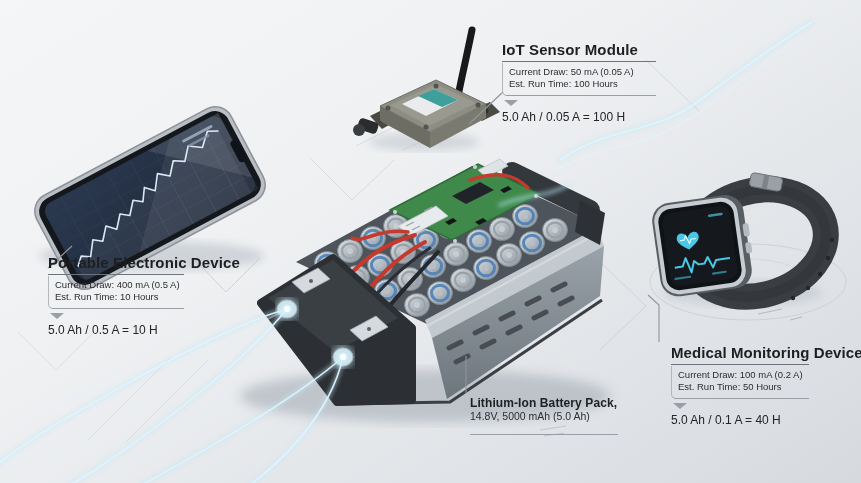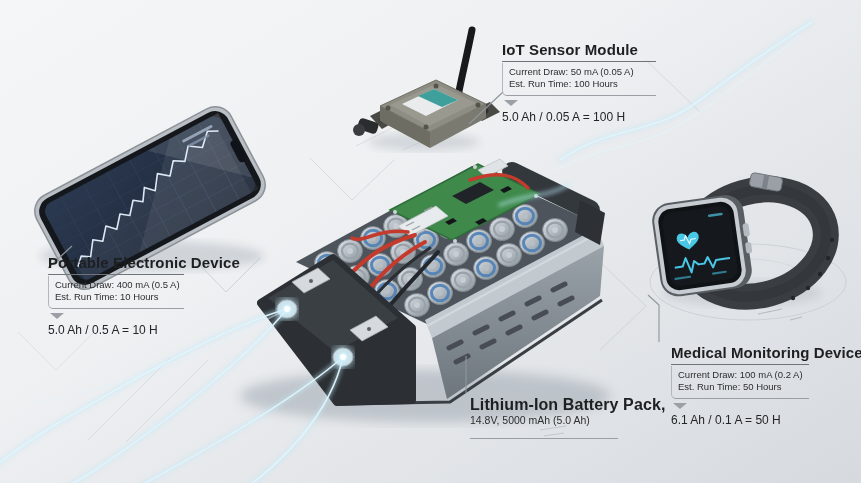--- a/index.html
+++ b/index.html
@@ -17,21 +17,21 @@
   .label-details{
     font-size:9.5px;line-height:1.3;white-space:nowrap;color:#2c2e30;
     padding:3px 0 4px 6px;border-left:1px solid #b2b7bc;border-bottom:1px solid #999fa5;
     border-bottom-left-radius:5px;
   }
   .label-arrow{
     width:0;height:0;border-left:7px solid transparent;border-right:7px solid transparent;
     border-top:6px solid #9aa0a6;margin:4px 0 4px 2px;
   }
   .label-formula{font-size:12px;white-space:nowrap;color:#232527;}
-  .battery-card .label-title{border-bottom:none;padding-bottom:0;font-size:16px;margin-bottom:0;}
+  .battery-card .label-title{border-bottom:none;padding-bottom:0;font-size:12px;margin-bottom:0;}
   .battery-sub{font-size:10.5px;color:#2c2e30;padding-bottom:12px;border-bottom:1px solid #999fa5;white-space:nowrap;}
 </style>
 </head>
 <body>
 
 <div class="scene">
 
   <svg class="art" width="861" height="483" viewBox="0 0 861 483">
     <defs>
       <linearGradient id="cellGrad" x1="0" y1="0" x2="1" y2="1">
@@ -317,21 +317,21 @@
     <div class="label-formula">5.0 Ah / 0.5 A = 10 H</div>
   </div>
 
   <div class="label-card" style="left:671px;top:344px;width:138px;">
     <div class="label-title">Medical Monitoring Device</div>
     <div class="label-details">
       <div>Current Draw: 100 mA (0.2 A)</div>
       <div>Est. Run Time: 50 Hours</div>
     </div>
     <div class="label-arrow"></div>
-    <div class="label-formula">6.1 Ah / 0.1 A = 50 H</div>
+    <div class="label-formula">5.0 Ah / 0.1 A = 40 H</div>
   </div>
 
   <div class="label-card battery-card" style="left:470px;top:396px;width:148px;">
     <div class="label-title">Lithium-Ion Battery Pack,</div>
     <div class="battery-sub">14.8V, 5000 mAh (5.0 Ah)</div>
   </div>
 
 </div>
 
 </body></html>

